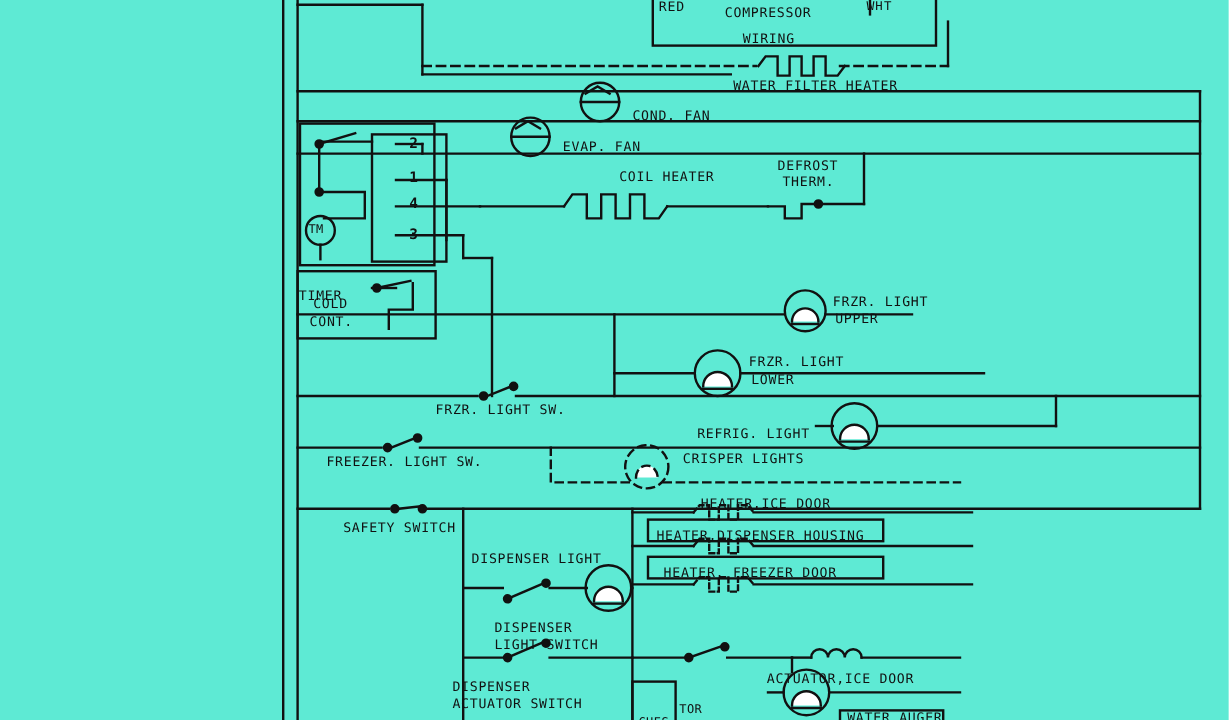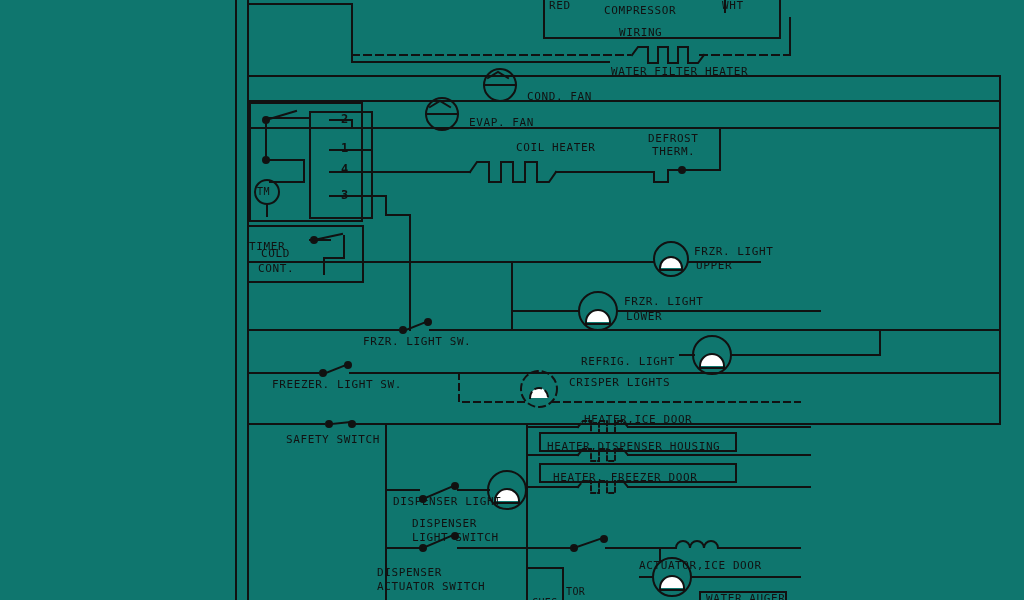--- a/index.html
+++ b/index.html
@@ -10,21 +10,21 @@
   body {
     width: 1024px;
     height: 600px;
     overflow: hidden;
     font-family: "DejaVu Sans Mono", monospace;
   }
   #stage {
     position: relative;
     width: 1024px;
     height: 600px;
-    background: #0f766e;
+    background: #5eead4;
   }
   #wiring-svg {
     position: absolute;
     left: 0;
     top: 0;
     width: 1024px;
     height: 600px;
   }
   .lbl {
     position: absolute;
@@ -205,21 +205,21 @@
       <rect x="527" y="568" width="36" height="50"></rect>
       <rect x="700" y="592" width="86" height="32"></rect>
 
       <line x1="1000" y1="76" x2="1000" y2="424"></line>
     </g>
   </svg>
 
   <div class="lbl" style="left:549px; top:0px;">RED</div>
   <div class="lbl" style="left:604px; top:5px;">COMPRESSOR</div>
   <div class="lbl" style="left:619px; top:27px;">WIRING</div>
-  <div class="lbl" style="left:722px; top:0px;">WHT</div>
+  <div class="lbl" style="left:722px; top:0px;font-family:Liberation Mono, monospace;">WHT</div>
   <div class="lbl" style="left:611px; top:66px;">WATER FILTER HEATER</div>
   <div class="lbl" style="left:527px; top:91px;">COND. FAN</div>
   <div class="lbl" style="left:469px; top:117px;">EVAP. FAN</div>
   <div class="lbl" style="left:516px; top:142px;">COIL HEATER</div>
   <div class="lbl" style="left:648px; top:133px;">DEFROST</div>
   <div class="lbl" style="left:652px; top:146px;">THERM.</div>
   <div class="lbl" style="left:249px; top:217px;margin-top:24px;">TIMER</div>
   <div class="lbl sm" style="left:257px; top:186px;">TM</div>
   <div class="lbl num" style="left:341px; top:113px;">2</div>
   <div class="lbl num" style="left:341px; top:142px;">1</div>
@@ -231,21 +231,21 @@
   <div class="lbl" style="left:696px; top:260px;">UPPER</div>
   <div class="lbl" style="left:624px; top:296px;">FRZR. LIGHT</div>
   <div class="lbl" style="left:626px; top:311px;">LOWER</div>
   <div class="lbl" style="left:363px; top:336px;">FRZR. LIGHT SW.</div>
   <div class="lbl" style="left:581px; top:356px;">REFRIG. LIGHT</div>
   <div class="lbl" style="left:272px; top:379px;">FREEZER. LIGHT SW.</div>
   <div class="lbl" style="left:569px; top:377px;">CRISPER LIGHTS</div>
   <div class="lbl" style="left:286px; top:434px;">SAFETY SWITCH</div>
   <div class="lbl" style="left:584px; top:414px;">HEATER,ICE DOOR</div>
   <div class="lbl" style="left:547px; top:441px;">HEATER,DISPENSER HOUSING</div>
-  <div class="lbl" style="left:393px; top:460px;margin-top:36px;">DISPENSER LIGHT</div>
+  <div class="lbl" style="left:393px; top:460px;">DISPENSER LIGHT</div>
   <div class="lbl" style="left:553px; top:472px;">HEATER, FREEZER DOOR</div>
   <div class="lbl" style="left:412px; top:518px;">DISPENSER</div>
   <div class="lbl" style="left:412px; top:532px;">LIGHT SWITCH</div>
   <div class="lbl" style="left:639px; top:560px;">ACTUATOR,ICE DOOR</div>
   <div class="lbl" style="left:377px; top:567px;">DISPENSER</div>
   <div class="lbl" style="left:377px; top:581px;">ACTUATOR SWITCH</div>
   <div class="lbl" style="left:706px; top:593px;">WATER AUGER</div>
   <div class="lbl sm" style="left:534px; top:586px;margin-left:32px;">TOR</div>
   <div class="lbl sm" style="left:532px; top:597px;">CHES</div>
 

